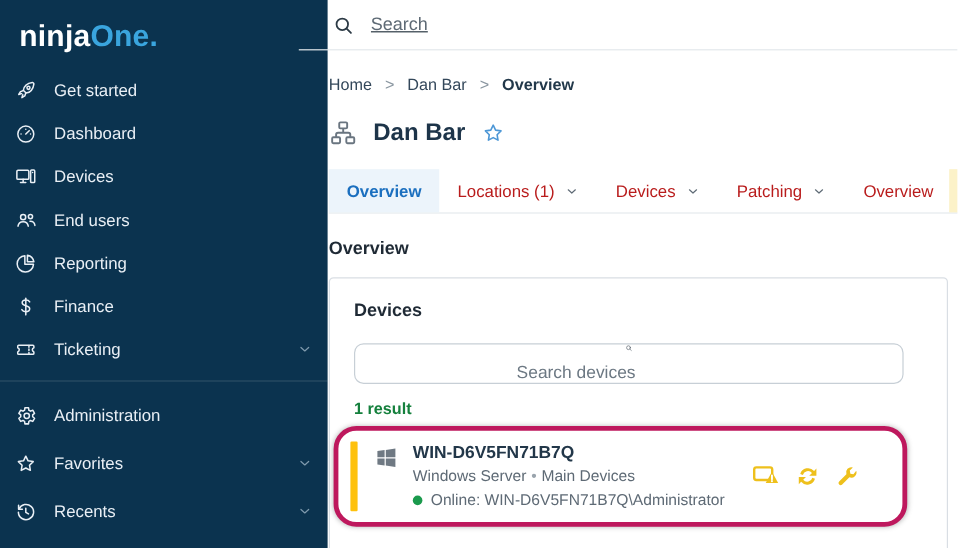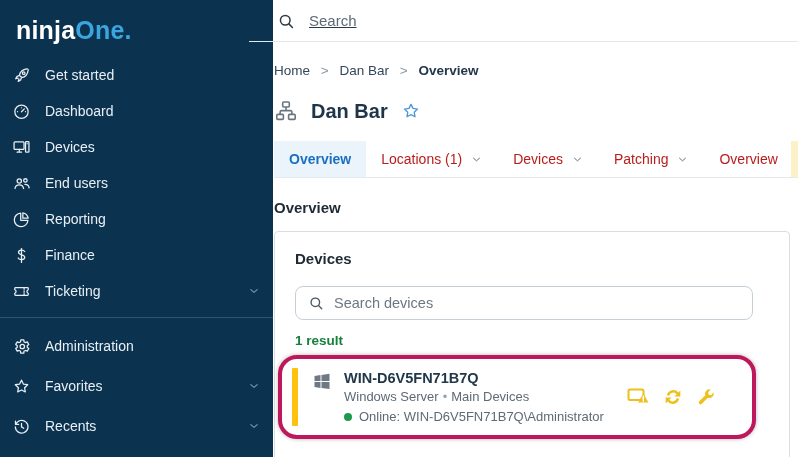--- a/index.html
+++ b/index.html
@@ -47,21 +47,21 @@
   .tab-partial { position:absolute; right:0; top:0; width:7px; height:36px; background:#fcf2c8; }
   .tab-chev { stroke:#5f6b76; fill:none; stroke-width:1.8; stroke-linecap:round; stroke-linejoin:round; }
 
   .section-heading { margin-top:21px; font-size:15px; font-weight:700; color:#1f2a35; }
 
   .card { margin-top:15px; border:1px solid #d9dee4; border-radius:4px;
           background:#fff; padding:18px 36px 60px 20px; min-height:260px; }
   .card-title { font-size:15px; font-weight:700; color:#1f2a35; }
 
   .device-search { margin-top:19px; height:34px; border:1px solid #c7cfd6; border-radius:8px;
-                   display:flex; align-items:center; gap:10px; padding:0 12px; background:#fff; }
+                   display:flex; align-items:center; gap:10px; padding:0 12px; background:#fff;flex-direction:column; }
   .device-search input { border:none; outline:none; flex:1; font-size:14.5px; color:#2c3a45;
                          font-family:"Liberation Sans", sans-serif; background:transparent; }
   .device-search input::placeholder { color:#6c7883; opacity:1; }
 
   .result-count { margin-top:13px; font-size:13.5px; font-weight:700; color:#15803d; }
 
   .device-row { margin:7px 0 0 -17px; width:478px; border:4px solid #be185d; border-radius:19px;
                 background:#fff; display:flex; align-items:center; padding:9px 12px 9px 10px;
                 box-shadow:0 0 4px rgba(96,96,96,.45); cursor:pointer; }
   .sev-bar { width:6px; height:58px; background:#fec10d; border-radius:1px; margin-right:14px; flex:0 0 auto; }

